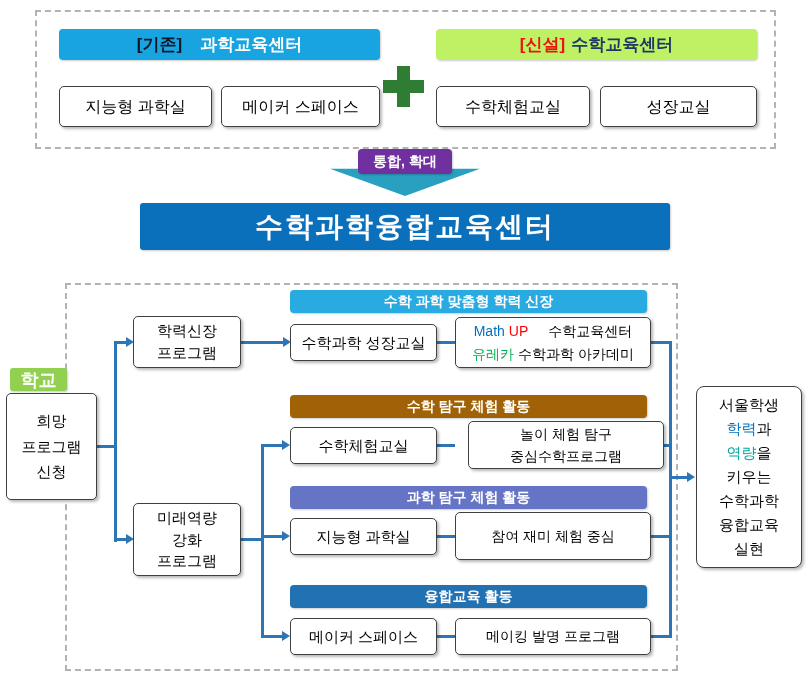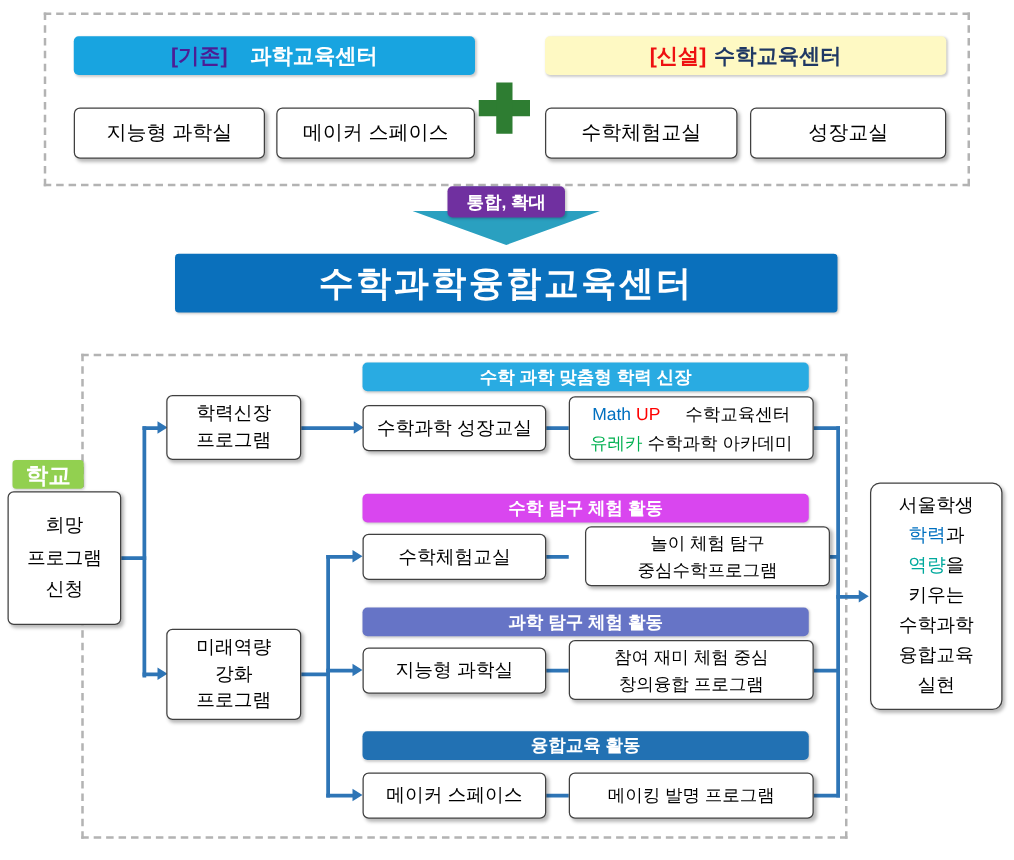--- a/index.html
+++ b/index.html
@@ -18,21 +18,21 @@
   .hline{position:absolute;height:3px;background:#2E75B6;z-index:1}
   .vline{position:absolute;width:3px;background:#2E75B6;z-index:1}
   .arr{position:absolute;width:0;height:0;border-top:5px solid transparent;
        border-bottom:5px solid transparent;border-left:8px solid #2E75B6;z-index:1}
   .detail{font-size:14px;line-height:1.6}
   .c-math{color:#0070C0;margin-right:4px}
   .c-up{color:#FF0000;margin-right:20px}
   .c-eureka{color:#00B050;margin-right:4px}
   .c-hak{color:#0070C0}
   .c-yeok{color:#00A99D}
-  .tag-yellow{color:#4c1d95;margin-right:18px}
+  .tag-yellow{color:#0f172a;margin-right:18px}
   .tag-red{color:#EE1111;margin-right:6px}
 </style>
 </head>
 <body>
 
 <div class="canvas">
 
   <div class="dashed" style="left:35px;top:10px;width:741px;height:139px"></div>
   <div class="dashed" style="left:65px;top:283px;width:613px;height:388px"></div>
 
@@ -41,21 +41,21 @@
     <span>과학교육센터</span>
   </div>
   <div class="box" style="left:59px;top:86px;width:153px;height:41px;font-size:16px">지능형 과학실</div>
   <div class="box" style="left:221px;top:86px;width:159px;height:41px;font-size:16px">메이커 스페이스</div>
 
   <div class="abs" style="left:383px;top:66px;width:41px;height:41px;z-index:2">
     <div class="abs" style="left:0;top:14px;width:41px;height:13px;background:#2E7D32"></div>
     <div class="abs" style="left:14px;top:0;width:13px;height:41px;background:#2E7D32"></div>
   </div>
 
-  <div class="hdr" style="left:436px;top:29px;width:321px;height:31px;background:#fef9c3;font-size:17px;color:#1F3864">
+  <div class="hdr" style="left:436px;top:29px;width:321px;height:31px;background:#bef264;font-size:17px;color:#1F3864">
     <span class="tag-red">[신설]</span>
     <span>수학교육센터</span>
   </div>
   <div class="box" style="left:436px;top:86px;width:154px;height:41px;font-size:16px">수학체험교실</div>
   <div class="box" style="left:600px;top:86px;width:157px;height:41px;font-size:16px">성장교실</div>
 
   <div class="abs" style="left:330px;top:149px;width:150px;height:47px;background:#2AA0C0;
               clip-path:polygon(26% 0,74% 0,74% 42%,100% 42%,50% 100%,0 42%,26% 42%);z-index:1"></div>
   <div class="hdr" style="left:358px;top:149px;width:94px;height:25px;background:#7030A0;font-size:14px">통합, 확대</div>
 
@@ -82,32 +82,31 @@
   <div class="box" style="left:290px;top:324px;width:147px;height:37px">수학과학 성장교실</div>
   <div class="box detail" style="left:455px;top:317px;width:196px;height:51px">
     <div>
       <span class="c-math">Math</span><span class="c-up">UP</span><span>수학교육센터</span>
     </div>
     <div>
       <span class="c-eureka">유레카</span><span>수학과학 아카데미</span>
     </div>
   </div>
 
-  <div class="hdr" style="left:290px;top:395px;width:357px;height:23px;background:#d946ef;font-size:14px">수학 탐구 체험 활동</div>
+  <div class="hdr" style="left:290px;top:395px;width:357px;height:23px;background:#a16207;font-size:14px">수학 탐구 체험 활동</div>
   <div class="box" style="left:290px;top:427px;width:147px;height:37px">수학체험교실</div>
   <div class="box detail" style="left:468px;top:421px;width:196px;height:48px">
     <div>놀이 체험 탐구</div>
     <div>중심수학프로그램</div>
   </div>
 
   <div class="hdr" style="left:290px;top:486px;width:357px;height:23px;background:#6674C6;font-size:14px">과학 탐구 체험 활동</div>
   <div class="box" style="left:290px;top:518px;width:147px;height:37px">지능형 과학실</div>
   <div class="box detail" style="left:455px;top:512px;width:196px;height:48px">
     <div>참여 재미 체험 중심</div>
-    <div>창의융합 프로그램</div>
   </div>
 
   <div class="hdr" style="left:290px;top:585px;width:357px;height:23px;background:#2271B3;font-size:14px">융합교육 활동</div>
   <div class="box" style="left:290px;top:618px;width:147px;height:37px">메이커 스페이스</div>
   <div class="box detail" style="left:455px;top:618px;width:196px;height:37px">
     <div>메이킹 발명 프로그램</div>
   </div>
 
   <div class="box" style="left:696px;top:386px;width:106px;height:182px;border-radius:8px;line-height:1.6">
     <div>서울학생</div>

